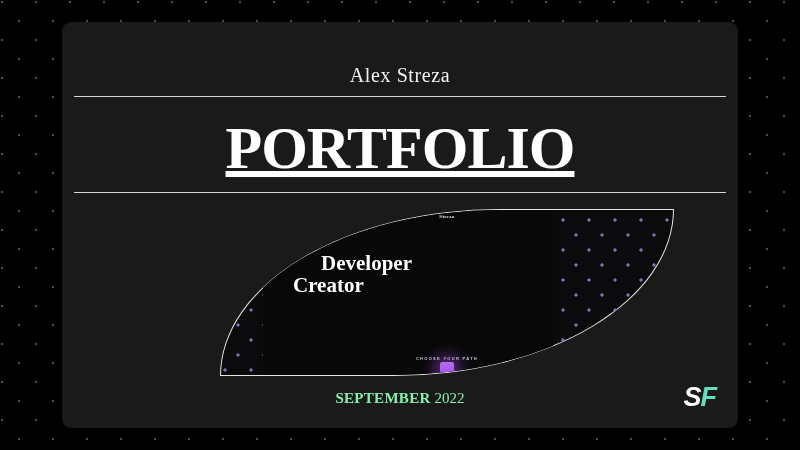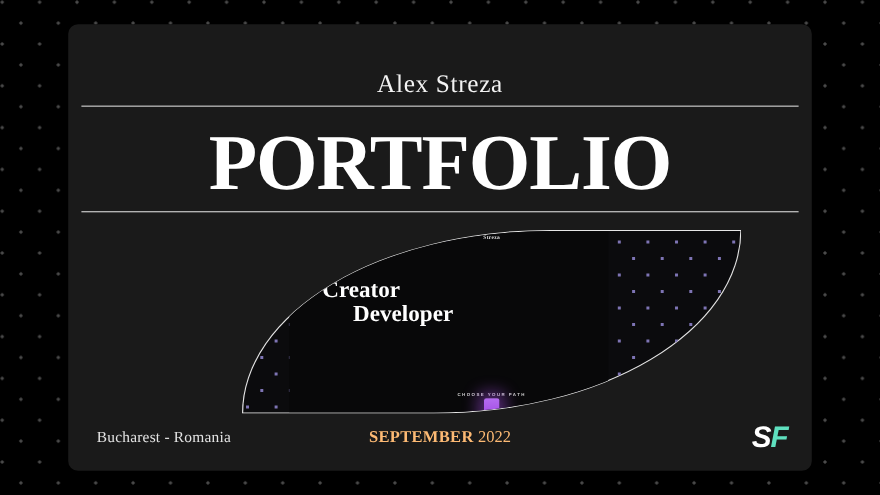--- a/index.html
+++ b/index.html
@@ -32,21 +32,21 @@
     overflow:hidden;
   }
 
   
   .name{
     position:absolute;
     left:0; right:0; top:43px;
     text-align:center;
     color:#f2f2f2;
     font-family:"Liberation Serif", serif;
-    font-size:23px;
+    font-size:20px;
     letter-spacing:0.6px;
     line-height:1;
   }
 
   .rule{
     position:absolute;
     left:12px; right:12px;
     height:1px;
     background:#d8d8d8;
   }
@@ -55,24 +55,25 @@
 
   
   .title{
     position:absolute;
     left:0; right:0; top:83px;
     height:86px;
     display:flex; align-items:center; justify-content:center;
     color:#ffffff;
     font-family:"Liberation Serif", serif;
     font-weight:700;
-    font-size:72px;
+    font-size:60px;
     letter-spacing:-1px;
     line-height:1;
     white-space:nowrap;
+    text-decoration:underline;
   }
 
   
   #preview{
     position:absolute;
     left:158px; top:187px;
     width:454px; height:167px;
     background:#0b0b0d;
     border:1px solid #e6e6e6;
     border-top-left-radius:280px 167px;
@@ -153,21 +154,21 @@
     color:#e4e4e4;
     font-family:"Liberation Serif", serif;
     font-size:14px;
     letter-spacing:0.2px;
   }
 
   .footer-center{
     position:absolute;
     left:0; right:0; top:368px;
     text-align:center;
-    color:#fdba74;
+    color:#86efac;
     font-family:"Liberation Serif", serif;
     font-size:15px;
     white-space:nowrap;
   }
   .footer-center .month{ font-weight:700; letter-spacing:0.3px; }
   .footer-center .year{ font-weight:400; margin-left:4px; }
 
   #logo{
     position:absolute;
     right:22px; top:362px;
@@ -197,29 +198,28 @@
 
   <div class="rule" id="rule-bottom"></div>
 
   <div id="preview">
     <div id="preview-dots"></div>
     <div id="preview-panel"></div>
 
     <div class="preview-logo">Streza</div>
 
     <div class="roles">
+      <div class="role role-2">Developer</div>
       <div class="role role-1">Creator</div>
-      <div class="role role-2">Developer</div>
     </div>
 
     <div class="cta">CHOOSE YOUR PATH</div>
     <div id="cursor-chip"></div>
   </div>
 
-  <div class="footer-left">Bucharest - Romania</div>
 
   <div class="footer-center">
     <span class="month">SEPTEMBER</span><span class="year">2022</span>
   </div>
 
   <div id="logo">
     <span class="s">S</span><span class="f">F</span>
   </div>
 
 </div>

